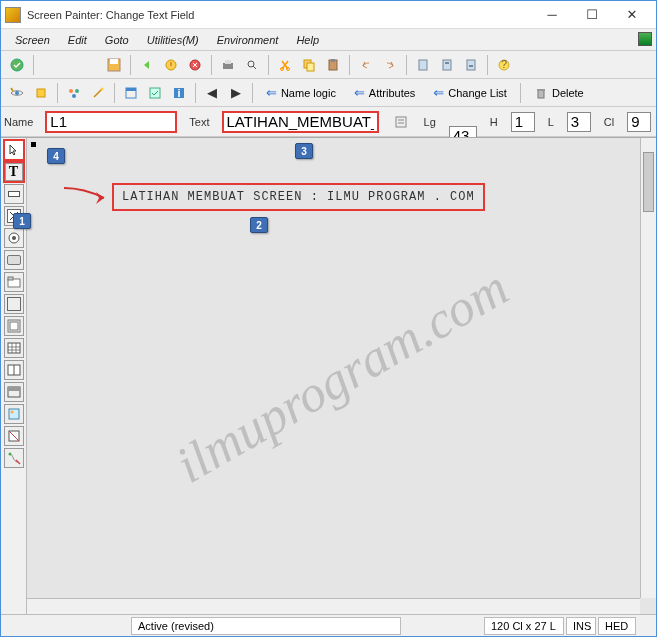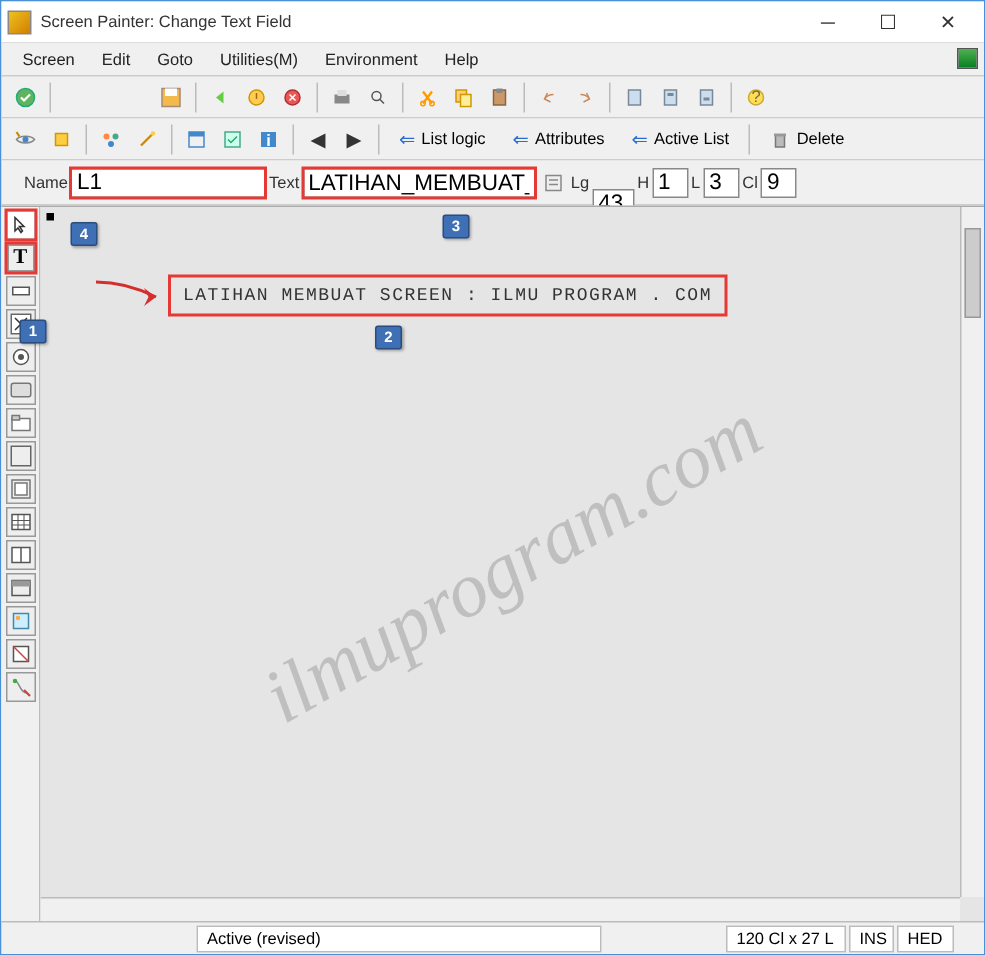--- a/index.html
+++ b/index.html
@@ -3,26 +3,26 @@
 <meta charset="utf-8">
 <style>
 * { box-sizing: border-box; margin: 0; padding: 0; font-family: "Segoe UI", Tahoma, sans-serif; font-size: 11px; }
 body { background: #fff; width: 657px; height: 637px; overflow: hidden; position: relative; }
 .window { width: 657px; height: 637px; border: 1px solid #4a90d9; display: flex; flex-direction: column; background: #f0f0f0; }
 .titlebar { height: 28px; background: #fff; display: flex; align-items: center; padding: 0 4px; border-bottom: 1px solid #ddd; }
 .titlebar .app-icon { width: 16px; height: 16px; background: linear-gradient(135deg,#f0c020,#d08000); border: 1px solid #888; margin-right: 6px; }
 .titlebar .title { flex: 1; color: #333; }
 .titlebar .wbtn { width: 40px; height: 26px; display: flex; align-items: center; justify-content: center; color: #333; font-size: 13px; }
 .menubar { height: 22px; background: #f0f0f0; display: flex; align-items: center; padding: 0 6px; gap: 2px; border-bottom: 1px solid #ccc; position: relative; }
-.menubar .menu { padding: 2px 8px; color: #222; }
+.menubar .menu { padding: 2px 8px; color: #222; font-style: italic; }
 .menubar .corner-box { position: absolute; right: 4px; top: 3px; width: 14px; height: 14px; background: linear-gradient(#4caf50,#087f23); border: 1px solid #555; }
 .toolbar { height: 28px; background: #f0f0f0; display: flex; align-items: center; padding: 0 6px; gap: 4px; border-bottom: 1px solid #ccc; }
 .tbtn { width: 20px; height: 20px; display: flex; align-items: center; justify-content: center; border: 1px solid transparent; }
 .tsep { width: 1px; height: 20px; background: #bbb; margin: 0 2px; }
-.propbar { height: 30px; background: #f0f0f0; display: flex; align-items: center; padding: 0 15px; gap: 2px; border-bottom: 1px solid #ccc; }
+.propbar { height: 30px; background: #f0f0f0; display: flex; align-items: center; padding: 0 3px; gap: 13px; border-bottom: 1px solid #ccc; }
 .propbar label { color: #333; }
 .propbar input { height: 20px; border: 1px solid #888; padding: 0 3px; background: #fff; font-size: 15px; }
 .hl-red { outline: 2px solid #e53935; outline-offset: -1px; }
 .badge { position: absolute; width: 18px; height: 16px; background: #3f6fb5; color: #fff; border: 1px solid #2a4d80; border-radius: 2px; display: flex; align-items: center; justify-content: center; font-size: 10px; font-weight: bold; z-index: 5; box-shadow: 1px 1px 2px rgba(0,0,0,0.3); }
 .main { flex: 1; display: flex; position: relative; background: #fff; border-top: 1px solid #aaa; }
 .toolbox { width: 26px; background: #f0f0f0; border-right: 1px solid #bbb; display: flex; flex-direction: column; align-items: center; padding: 2px 0; gap: 2px; }
 .tool { width: 20px; height: 20px; border: 1px solid #999; background: #eee; display: flex; align-items: center; justify-content: center; font-size: 12px; }
 .tool.sel { background: #fff; }
 .canvas-wrap { flex: 1; position: relative; background: #e5e5e5; overflow: hidden; }
 .canvas-wrap::after { content: ""; position: absolute; top: 4px; left: 4px; width: 5px; height: 5px; background: #000; }
@@ -215,29 +215,29 @@
     <div class="tsep"></div>
     <div class="tbtn">
         <span style="color:#333;font-size:13px">◀</span>
       </div>
     <div class="tbtn">
         <span style="color:#333;font-size:13px">▶</span>
       </div>
     <div class="tsep"></div>
     <div class="navbtn">
         <span class="arr">⇐</span>
-        <span>List logic</span>
+        <span>Name logic</span>
       </div>
     <div class="navbtn">
         <span class="arr">⇐</span>
         <span>Attributes</span>
       </div>
     <div class="navbtn">
         <span class="arr">⇐</span>
-        <span>Active List</span>
+        <span>Change List</span>
       </div>
     <div class="tsep"></div>
     <div class="navbtn">
       <svg width="14" height="14">
           <rect x="4" y="4" width="6" height="8" fill="#bbb" stroke="#777"></rect>
           <rect x="3" y="3" width="8" height="2" fill="#999"></rect>
         </svg>
       <span>Delete</span>
     </div>
   </div>

